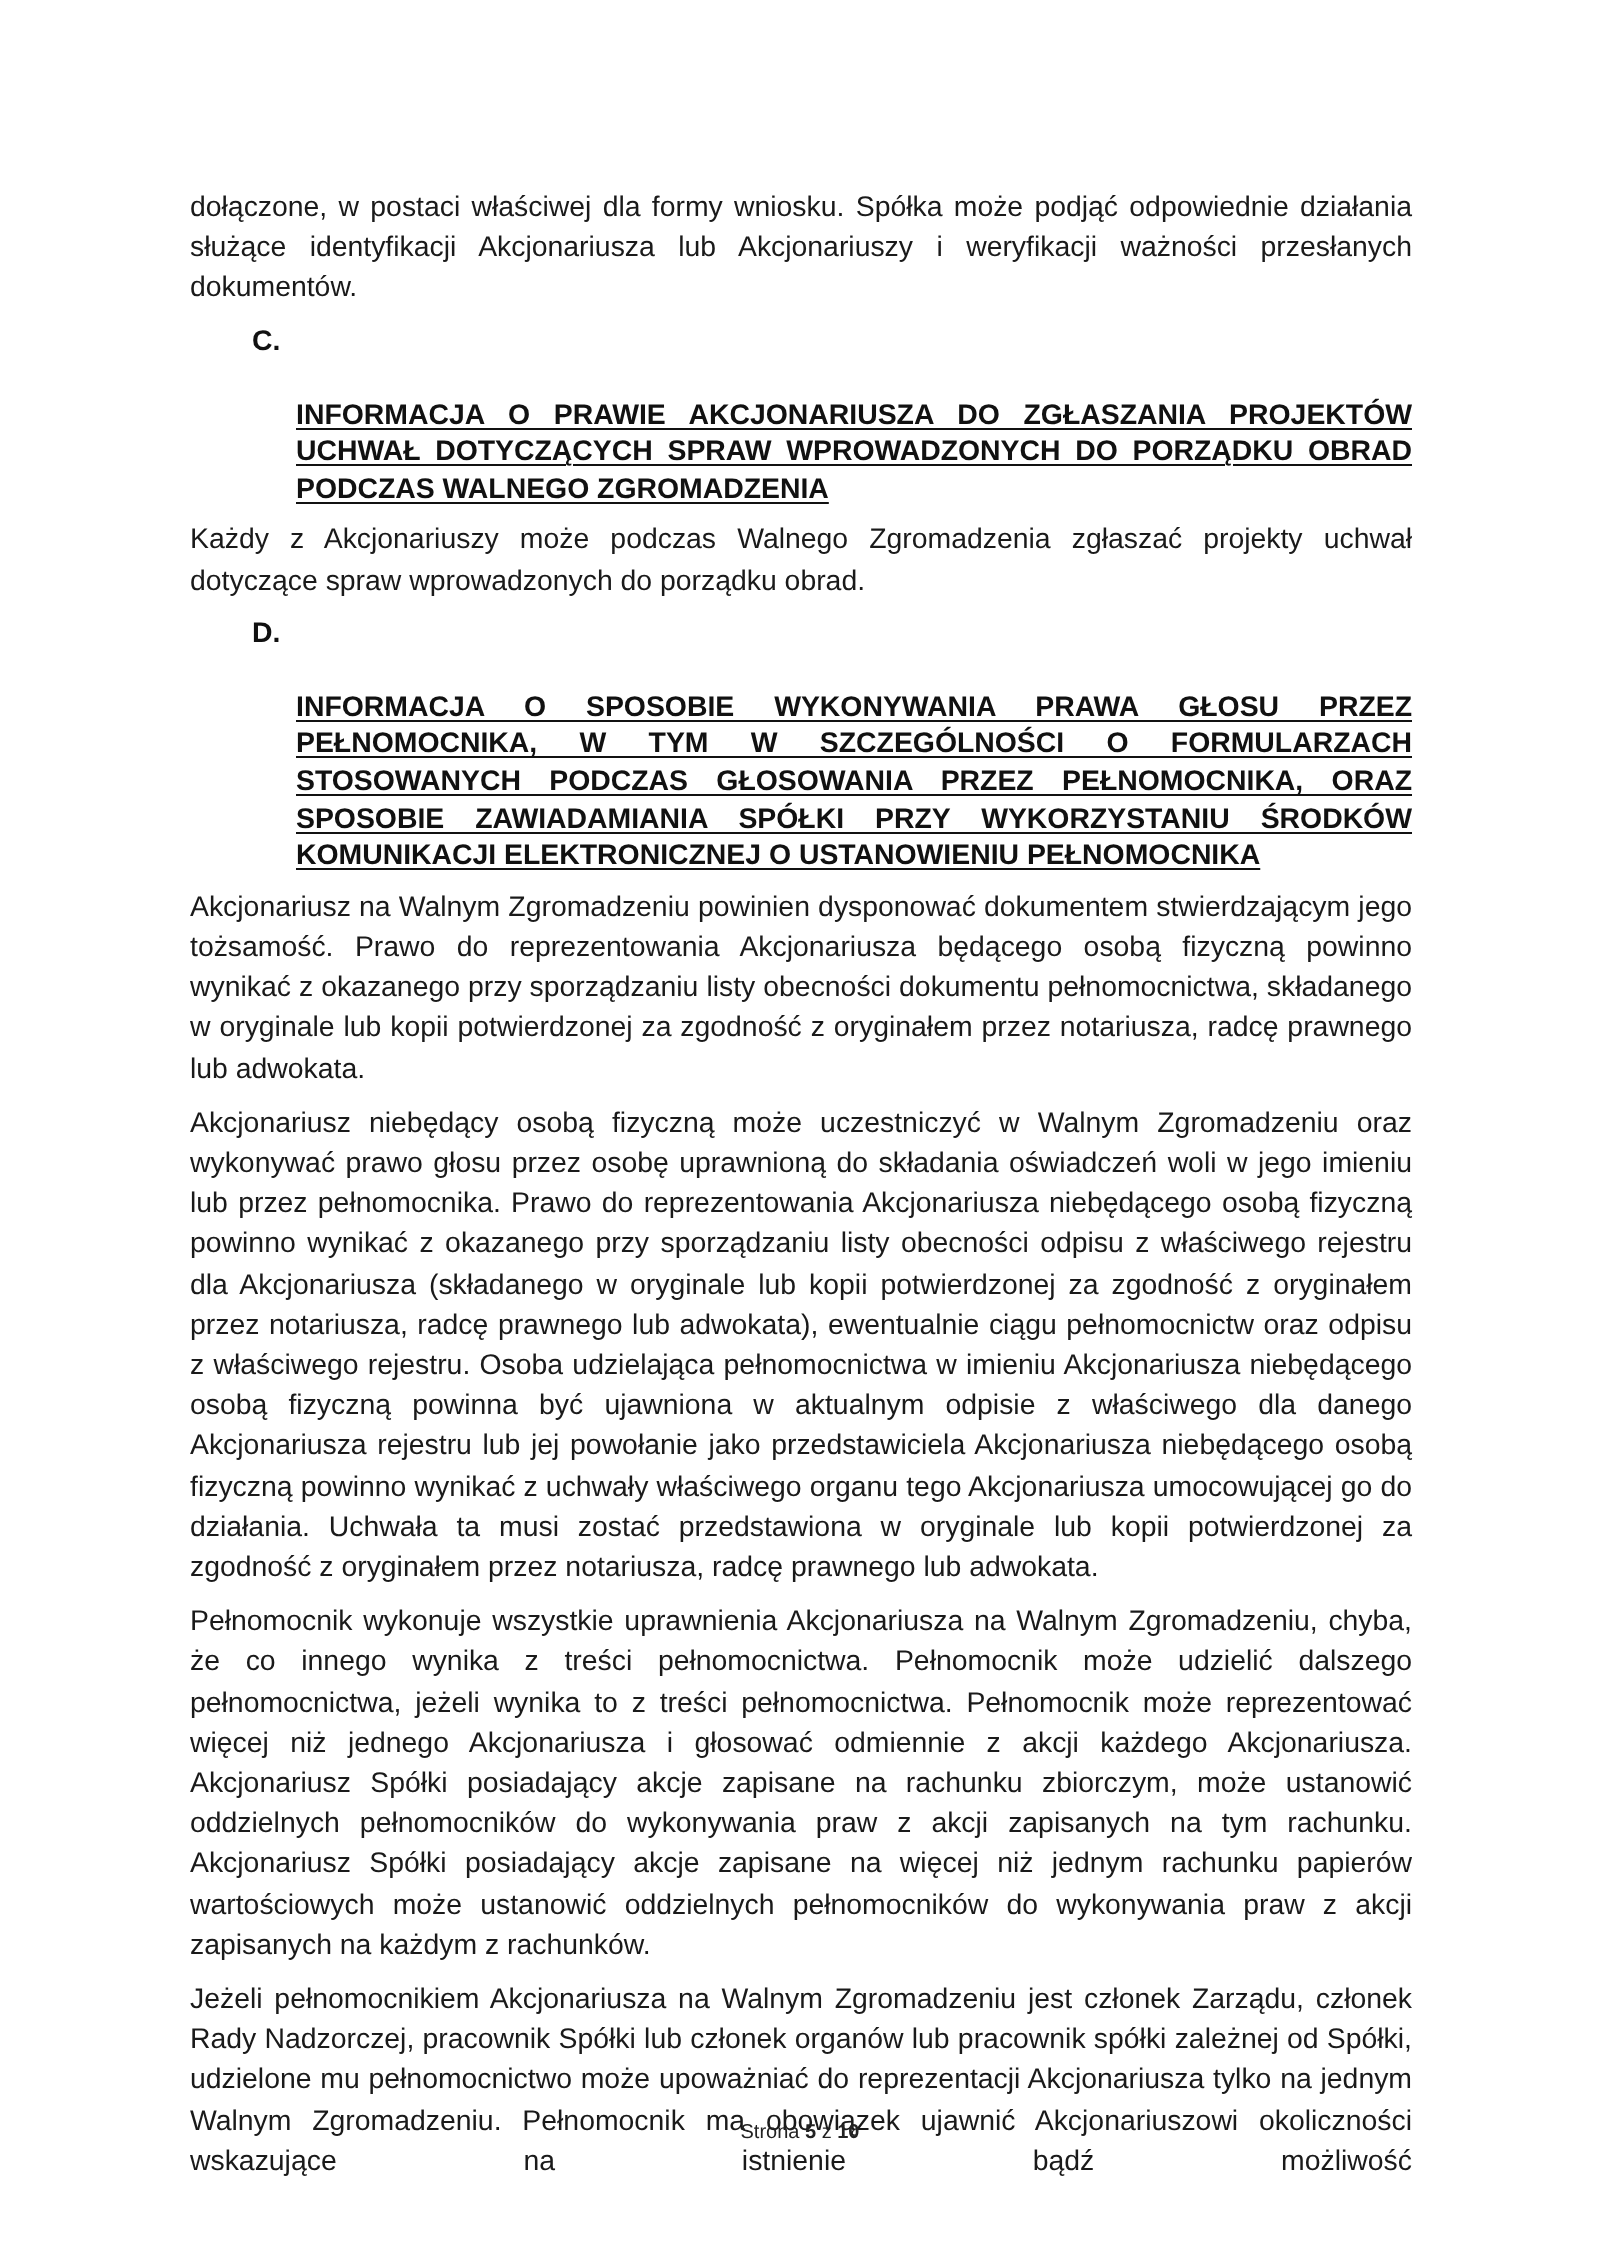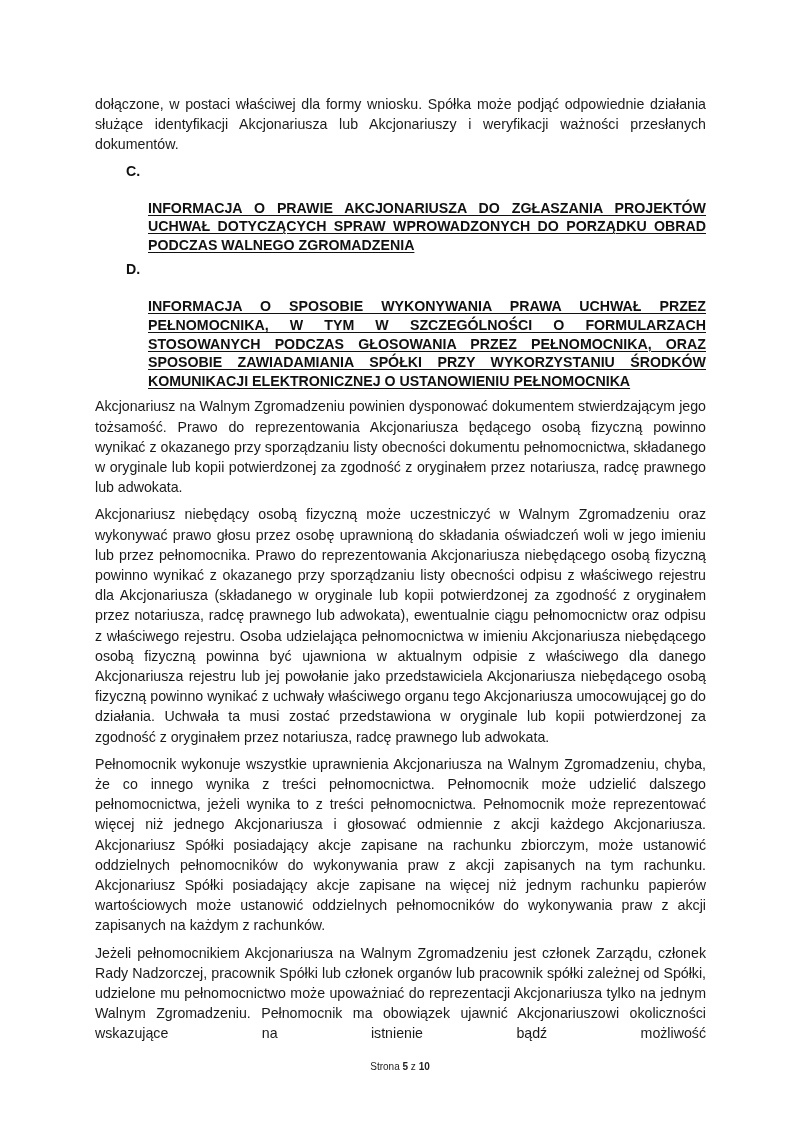--- a/index.html
+++ b/index.html
@@ -55,24 +55,25 @@
 </head>
 <body>
 
 <div class="page">
   <p class="para">dołączone, w postaci właściwej dla formy wniosku. Spółka może podjąć odpowiednie działania służące identyfikacji Akcjonariusza lub Akcjonariuszy i weryfikacji ważności przesłanych dokumentów.</p>
 
   <div class="heading">
     <span class="letter">C.</span>
     <span class="htext">INFORMACJA O PRAWIE AKCJONARIUSZA DO ZGŁASZANIA PROJEKTÓW UCHWAŁ DOTYCZĄCYCH SPRAW WPROWADZONYCH DO PORZĄDKU OBRAD PODCZAS WALNEGO ZGROMADZENIA</span>
   </div>
+  <p class="para">Każdy z Akcjonariuszy może podczas Walnego Zgromadzenia zgłaszać projekty uchwał dotyczące spraw wprowadzonych do porządku obrad.</p>
 
   <div class="heading">
     <span class="letter">D.</span>
-    <span class="htext">INFORMACJA O SPOSOBIE WYKONYWANIA PRAWA UCHWAŁ PRZEZ PEŁNOMOCNIKA, W TYM W SZCZEGÓLNOŚCI O FORMULARZACH STOSOWANYCH PODCZAS GŁOSOWANIA PRZEZ PEŁNOMOCNIKA, ORAZ SPOSOBIE ZAWIADAMIANIA SPÓŁKI PRZY WYKORZYSTANIU ŚRODKÓW KOMUNIKACJI ELEKTRONICZNEJ O USTANOWIENIU PEŁNOMOCNIKA</span>
+    <span class="htext">INFORMACJA O SPOSOBIE WYKONYWANIA PRAWA GŁOSU PRZEZ PEŁNOMOCNIKA, W TYM W SZCZEGÓLNOŚCI O FORMULARZACH STOSOWANYCH PODCZAS GŁOSOWANIA PRZEZ PEŁNOMOCNIKA, ORAZ SPOSOBIE ZAWIADAMIANIA SPÓŁKI PRZY WYKORZYSTANIU ŚRODKÓW KOMUNIKACJI ELEKTRONICZNEJ O USTANOWIENIU PEŁNOMOCNIKA</span>
   </div>
   <p class="para">Akcjonariusz na Walnym Zgromadzeniu powinien dysponować dokumentem stwierdzającym jego tożsamość. Prawo do reprezentowania Akcjonariusza będącego osobą fizyczną powinno wynikać z okazanego przy sporządzaniu listy obecności dokumentu pełnomocnictwa, składanego w oryginale lub kopii potwierdzonej za zgodność z oryginałem przez notariusza, radcę prawnego lub adwokata.</p>
   <p class="para">Akcjonariusz niebędący osobą fizyczną może uczestniczyć w Walnym Zgromadzeniu oraz wykonywać prawo głosu przez osobę uprawnioną do składania oświadczeń woli w jego imieniu lub przez pełnomocnika. Prawo do reprezentowania Akcjonariusza niebędącego osobą fizyczną powinno wynikać z okazanego przy sporządzaniu listy obecności odpisu z właściwego rejestru dla Akcjonariusza (składanego w oryginale lub kopii potwierdzonej za zgodność z oryginałem przez notariusza, radcę prawnego lub adwokata), ewentualnie ciągu pełnomocnictw oraz odpisu z właściwego rejestru. Osoba udzielająca pełnomocnictwa w imieniu Akcjonariusza niebędącego osobą fizyczną powinna być ujawniona w aktualnym odpisie z właściwego dla danego Akcjonariusza rejestru lub jej powołanie jako przedstawiciela Akcjonariusza niebędącego osobą fizyczną powinno wynikać z uchwały właściwego organu tego Akcjonariusza umocowującej go do działania. Uchwała ta musi zostać przedstawiona w oryginale lub kopii potwierdzonej za zgodność z oryginałem przez notariusza, radcę prawnego lub adwokata.</p>
   <p class="para">Pełnomocnik wykonuje wszystkie uprawnienia Akcjonariusza na Walnym Zgromadzeniu, chyba, że co innego wynika z treści pełnomocnictwa. Pełnomocnik może udzielić dalszego pełnomocnictwa, jeżeli wynika to z treści pełnomocnictwa. Pełnomocnik może reprezentować więcej niż jednego Akcjonariusza i głosować odmiennie z akcji każdego Akcjonariusza. Akcjonariusz Spółki posiadający akcje zapisane na rachunku zbiorczym, może ustanowić oddzielnych pełnomocników do wykonywania praw z akcji zapisanych na tym rachunku. Akcjonariusz Spółki posiadający akcje zapisane na więcej niż jednym rachunku papierów wartościowych może ustanowić oddzielnych pełnomocników do wykonywania praw z akcji zapisanych na każdym z rachunków.</p>
   <p class="para" style="text-align-last: justify;">Jeżeli pełnomocnikiem Akcjonariusza na Walnym Zgromadzeniu jest członek Zarządu, członek Rady Nadzorczej, pracownik Spółki lub członek organów lub pracownik spółki zależnej od Spółki, udzielone mu pełnomocnictwo może upoważniać do reprezentacji Akcjonariusza tylko na jednym Walnym Zgromadzeniu. Pełnomocnik ma obowiązek ujawnić Akcjonariuszowi okoliczności wskazujące na istnienie bądź możliwość</p>
 </div>
 
 <div class="footer">
   <span>Strona</span>
   <b>5</b>

